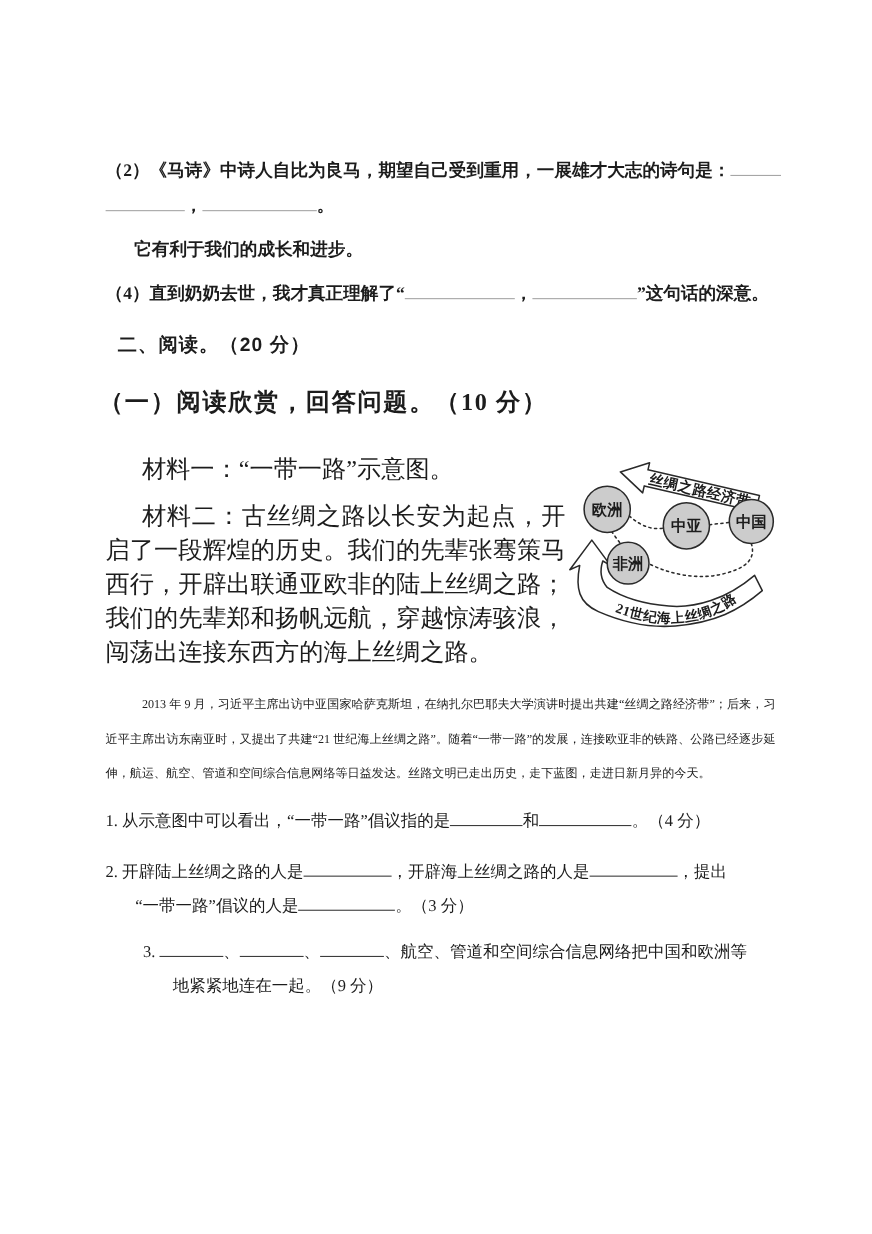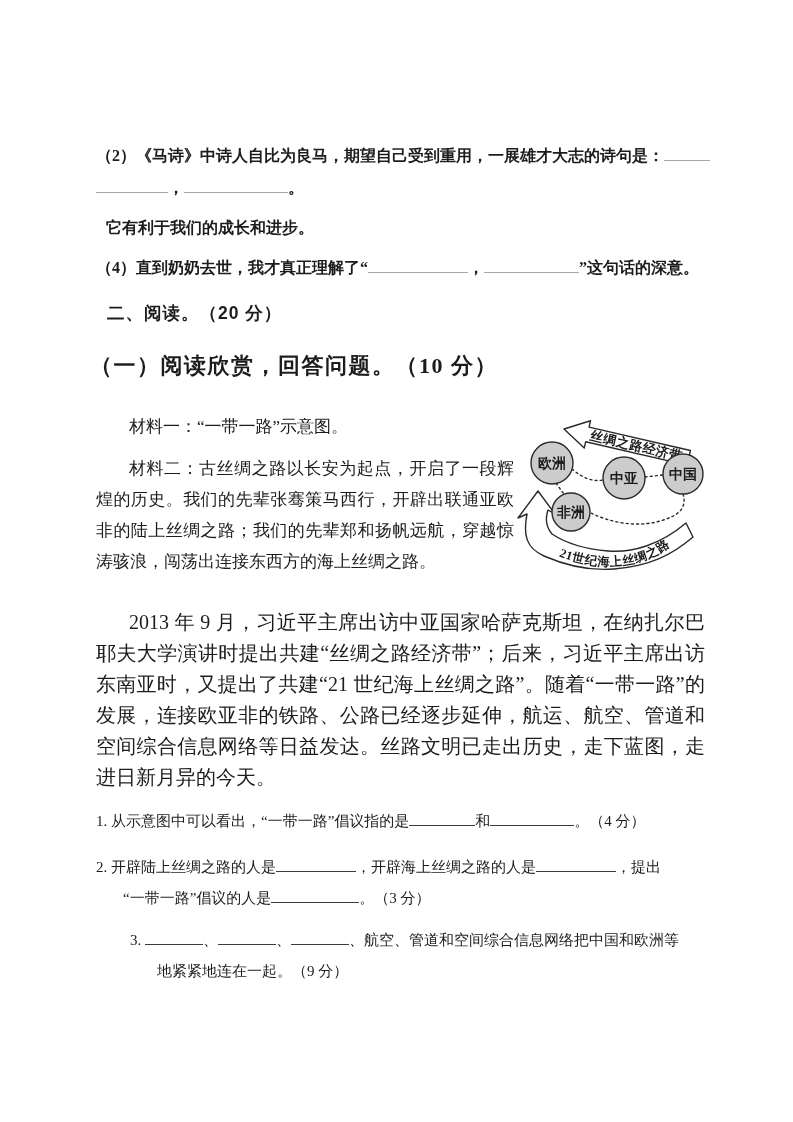--- a/index.html
+++ b/index.html
@@ -9,21 +9,21 @@
     background:#ffffff;
     overflow:hidden;
     font-family:"Liberation Serif","DejaVu Serif",serif;
     color:#1c1c1c;
   }
   .content { padding:140px 88px 0 96px; }
 
   
   .fitem { font-size:16px; line-height:32px; margin-bottom:8px;font-weight:bold; }
   .fitem .line { white-space:nowrap; }
-  .indent26 { margin-left:10px; }
+  .indent26 { margin-left:26px; }
 
   .blank {
     display:inline-block;
     height:15px;
     border-bottom:1.4px solid #a6a6a6;
     vertical-align:baseline;
   }
   .blank.dark { border-bottom-color:#3c3c3c; }
 
   
@@ -35,38 +35,38 @@
   }
   .subsection-title {
     margin:26px 0 0 -6px;
     font-weight:bold; font-size:22px; line-height:28px;
     letter-spacing:1.5px;
     font-family:Liberation Serif, serif;
   }
 
   
   .material-row { position:relative; margin-top:24px; min-height:178px; }
-  .material-text { width:418px; font-size:17px; line-height:31px; text-align:justify;margin-top:31px; }
+  .material-text { width:418px; font-size:22px; line-height:31px; text-align:justify;margin-top:31px; }
   .material1 { margin:0; text-indent:33px; }
   .material2 { margin:11px 0 0 0; text-indent:33px; }
   .diagram-wrap { position:absolute; left:416px; top:-6px; width:204px; height:178px; }
 
   .diagram-wrap svg text {
     font-family:"Liberation Serif","DejaVu Serif",serif;
     font-weight:600; fill:#1c1c1c;
   }
   .outline { fill:#ffffff; stroke:#2a2a2a; stroke-width:1.4; stroke-linejoin:round; }
   .dotted  { fill:none; stroke:#2a2a2a; stroke-width:1.4; stroke-dasharray:2 3.2; stroke-linecap:round; }
   .node-circle { fill:#cccccc; stroke:#2a2a2a; stroke-width:1.4; }
   .node-label { font-size:14px; text-anchor:middle; }
   .arrow-label { font-size:13px; letter-spacing:0.5px; }
   .banner-label { font-size:12.5px; letter-spacing:0.5px; }
 
   
-  .main-para { margin:18px 0 0 0; font-size:20px; line-height:31px; text-align:justify; text-indent:33px; }
+  .main-para { margin:18px 0 0 0; font-size:11px; line-height:31px; text-align:justify; text-indent:33px; }
   .question { font-size:15px; line-height:31px; }
   .question .line { white-space:nowrap; }
   .q1 { margin-top:13px; }
   .q2 { margin-top:15px; }
   .q3 { margin-top:11px;margin-left:34px; }
   .qindent { margin-left:27px; }
 </style>
 </head>
 <body>
 

